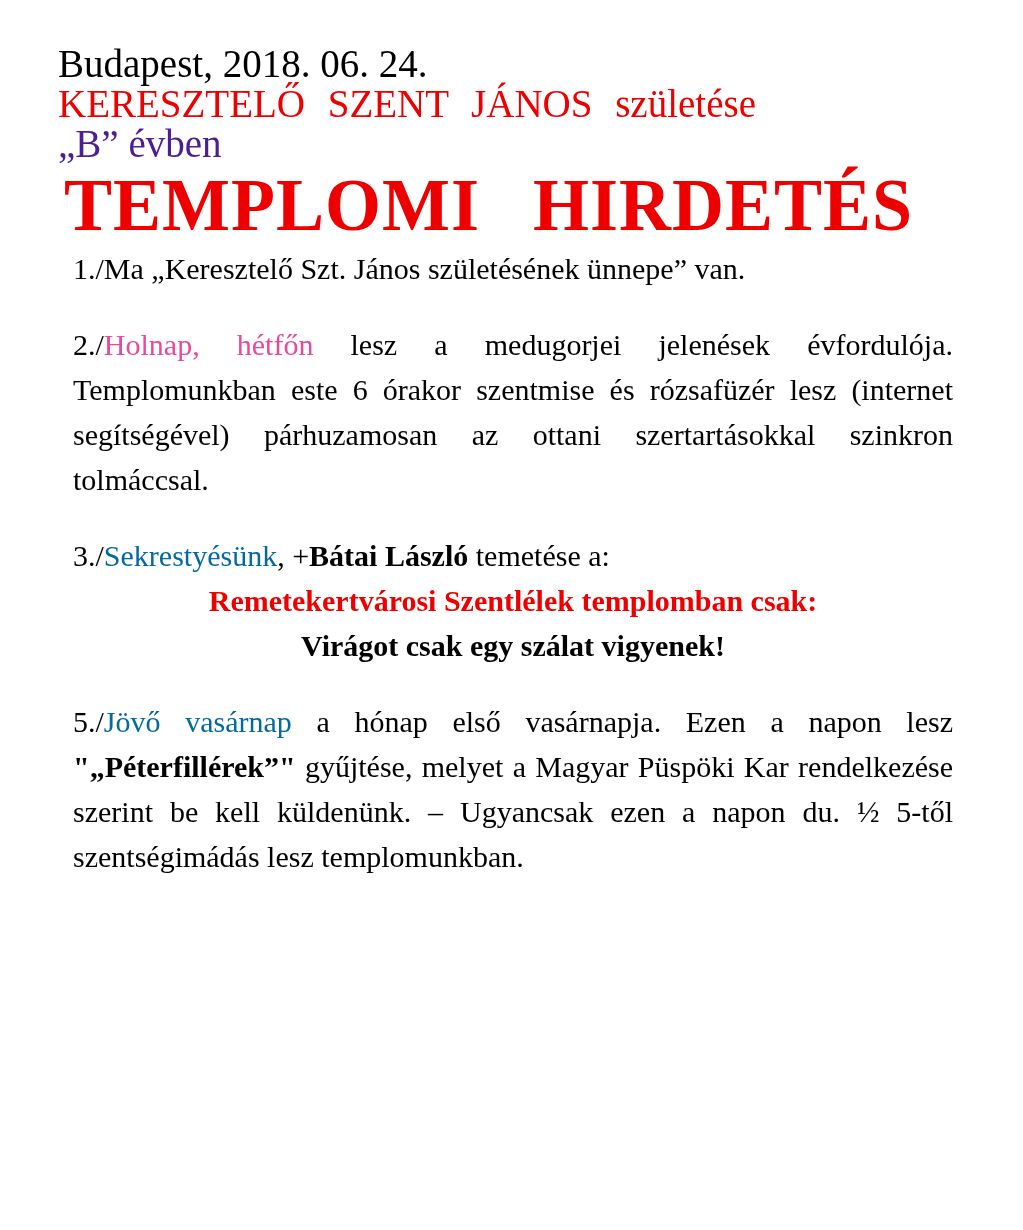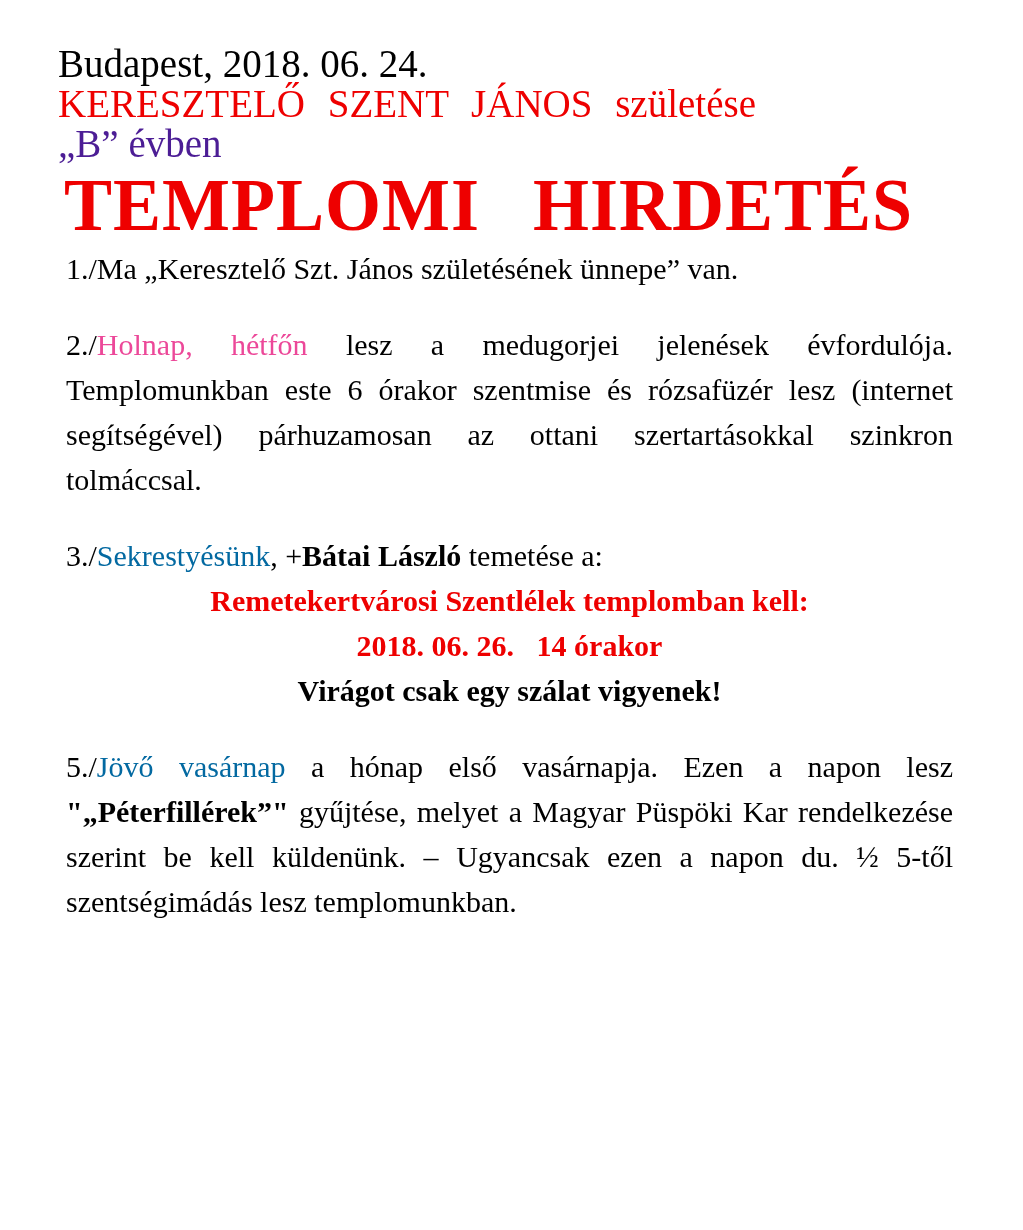--- a/index.html
+++ b/index.html
@@ -37,21 +37,21 @@
     letter-spacing: 1px;
     word-spacing: 34px;
     white-space: nowrap;
     margin: 2px 0 4px 6px;
     transform: scaleY(1.04);
     transform-origin: left top;
   }
   .para {
     font-size: 30px;
     line-height: 45px;
-    margin: 0 0 31px 8px;
+    margin: 0 0 31px 15px;
     text-align: justify;
   }
   .para.single { text-align: left; }
   .center-line {
     text-align: center;
     font-weight: bold;
   }
   .red  { color: #0369a1; }
   .blue { color: #ec4899; }
   .bold { font-weight: bold; }
@@ -73,22 +73,21 @@
   </div>
 
   <div class="para">
     <span>2./</span><span class="blue">Holnap, hétfőn</span><span> lesz a medugorjei jelenések évfordulója. Templomunkban este 6 órakor szentmise és rózsafüzér lesz (internet segítségével) párhuzamosan az ottani szertartásokkal szinkron tolmáccsal.</span>
   </div>
 
   <div class="para">
     <div>
       <span>3./</span><span class="red">Sekrestyésünk</span><span>, +</span><span class="bold">Bátai László</span><span> temetése a:</span>
     </div>
-    <div class="center-line redbold">Remetekertvárosi Szentlélek templomban kell:</div>
-    <div class="center-line redbold">2018. 06. 26.&nbsp;&nbsp; 14 órakor</div>
+    <div class="center-line redbold">Remetekertvárosi Szentlélek templomban csak:</div>
     <div class="center-line">Virágot csak egy szálat vigyenek!</div>
   </div>
 
 
   <div class="para">
     <span>5./</span><span class="red">Jövő vasárnap</span><span> a hónap első vasárnapja. Ezen a napon lesz </span><span class="bold">"„Péterfillérek”"</span><span> gyűjtése, melyet a Magyar Püspöki Kar rendelkezése szerint be kell küldenünk. – Ugyancsak ezen a napon du. ½ 5-től szentségimádás lesz templomunkban.</span>
   </div>
 
 </div>
 

